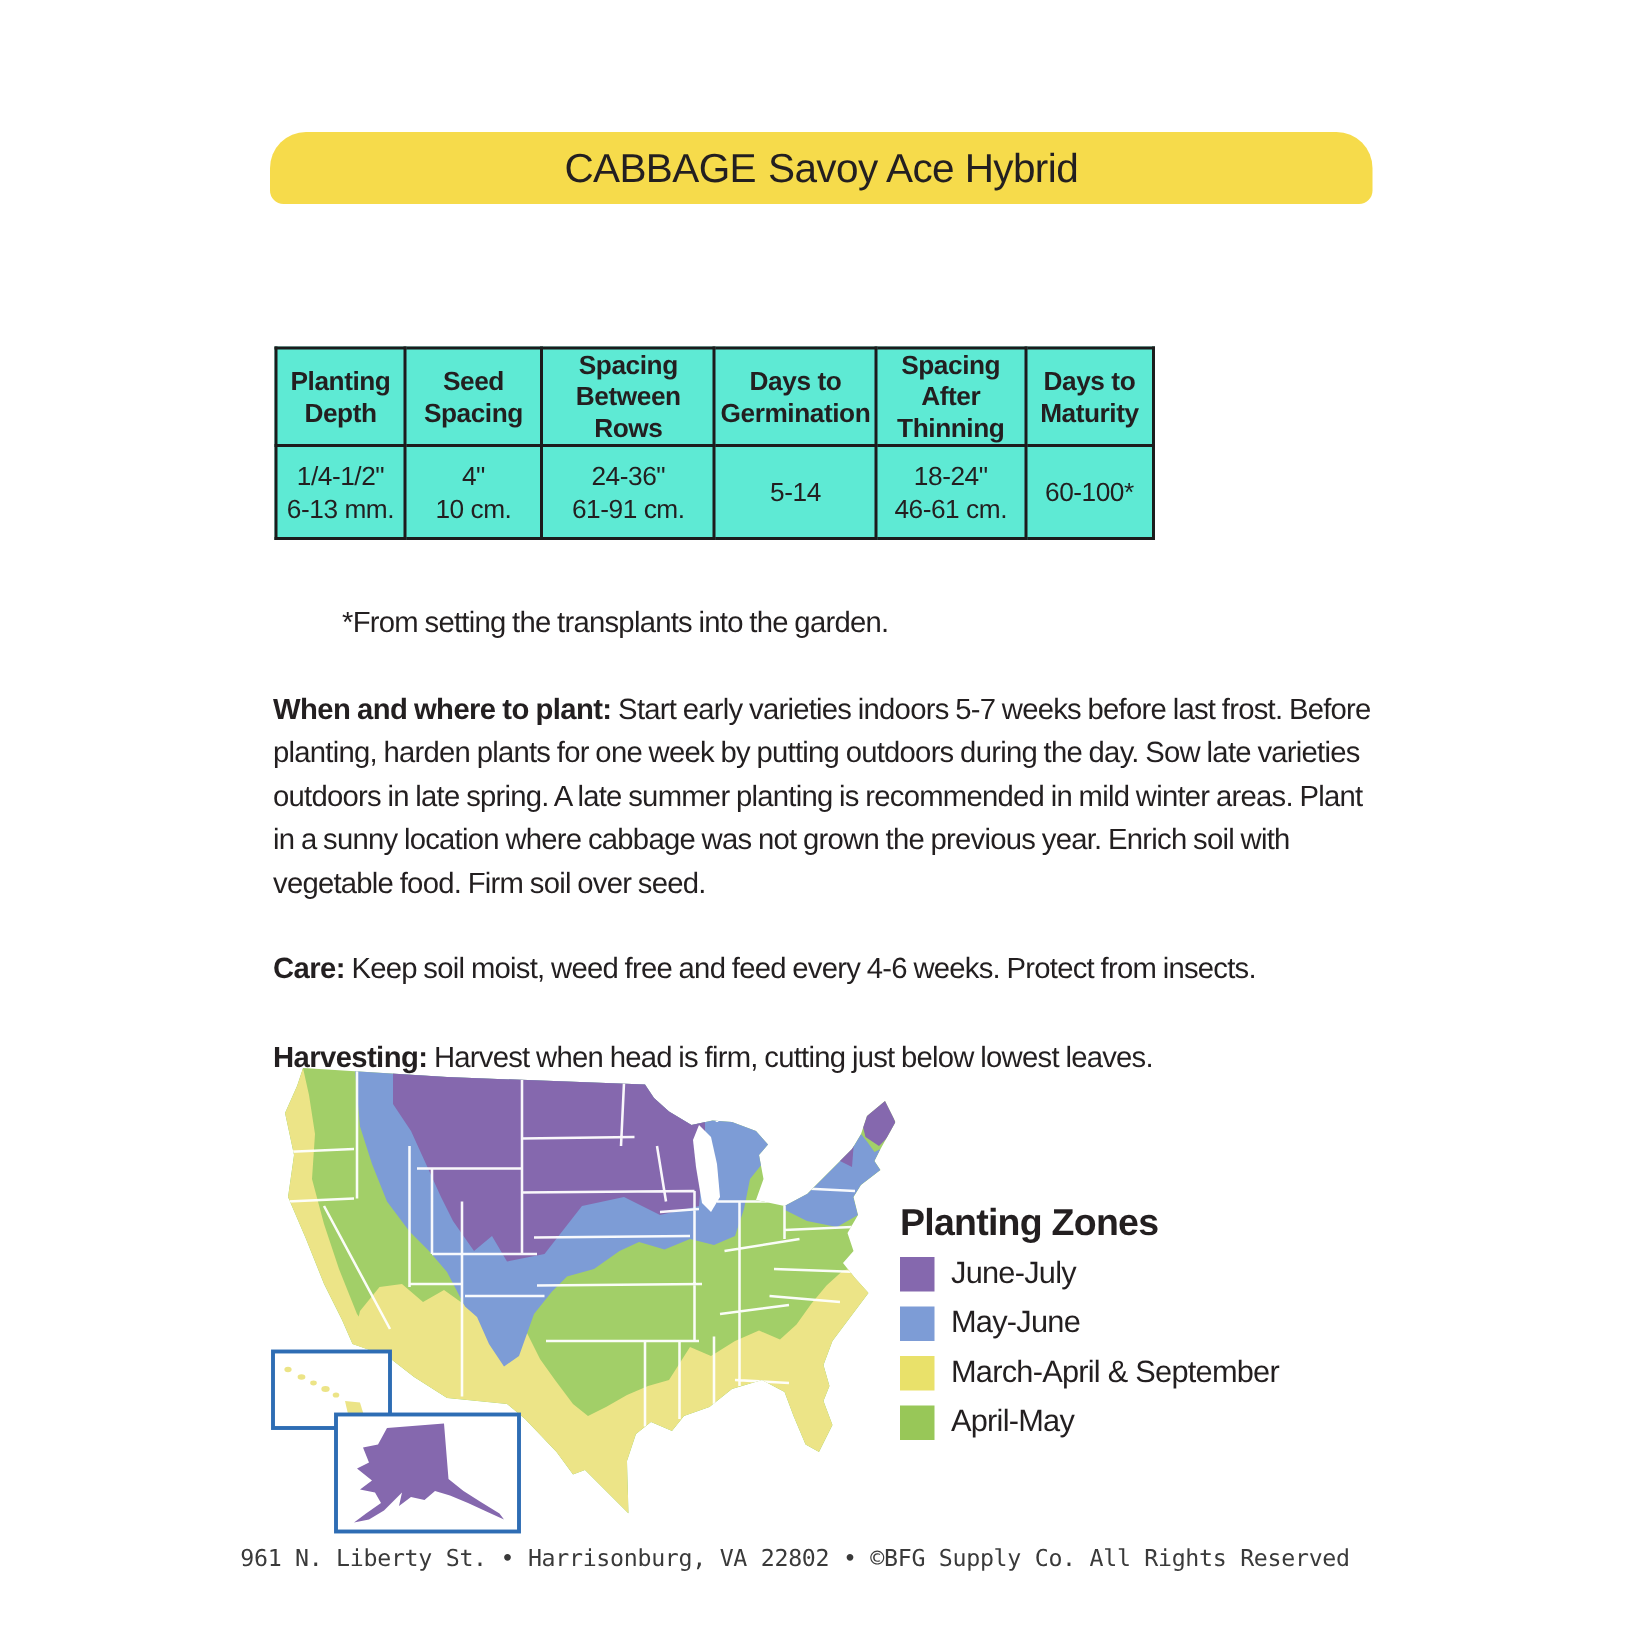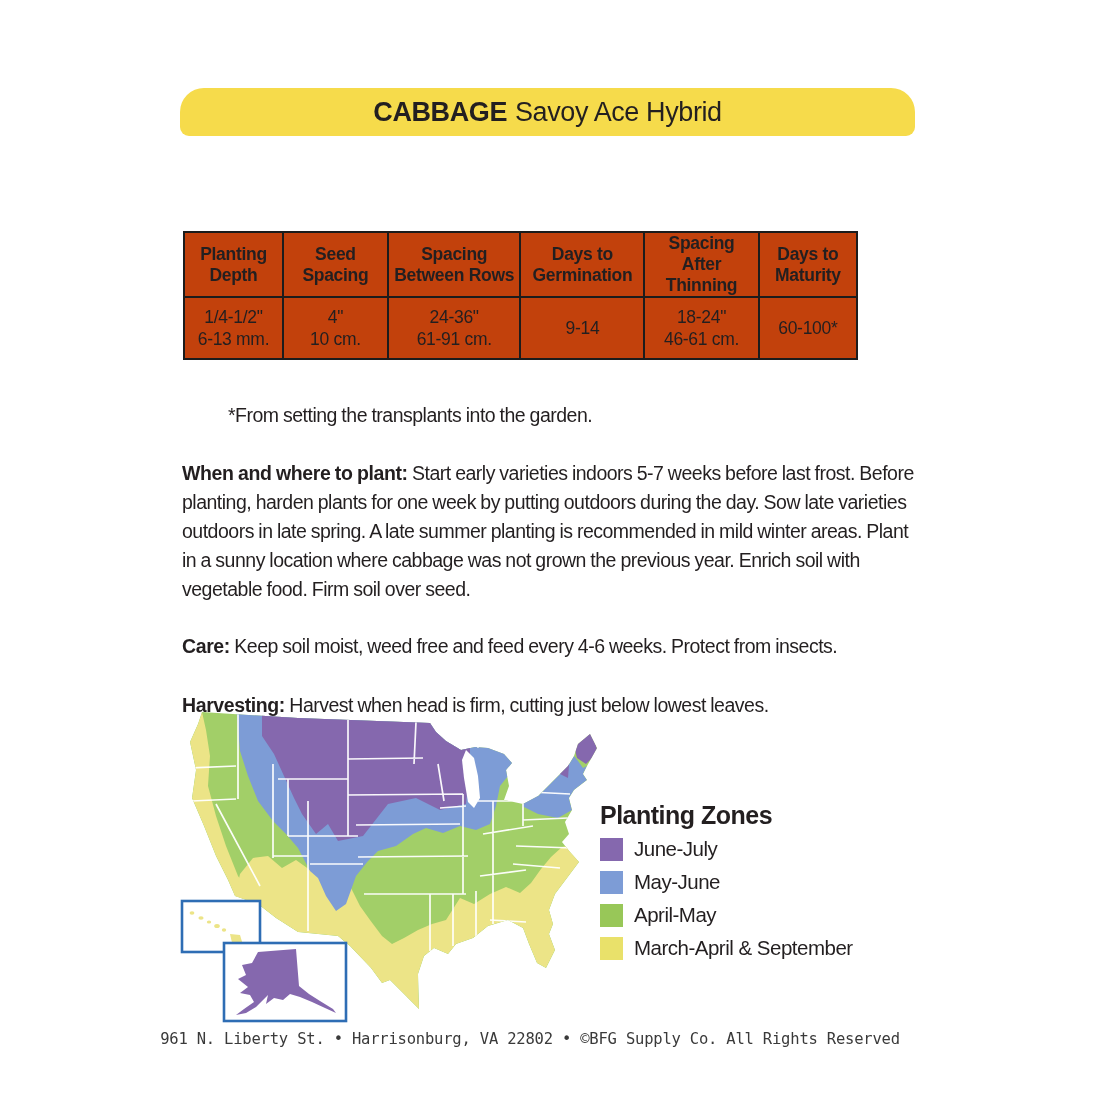--- a/index.html
+++ b/index.html
@@ -8,34 +8,34 @@
     font-family:"Liberation Sans", sans-serif;color:#231f20;
   }
   .abs{position:absolute;}
   
   .banner{
     left:180px;top:88px;width:735px;height:48px;
     background:#f6db4b;border-radius:24px 24px 9px 9px;
     display:flex;align-items:center;justify-content:center;
   }
   .banner .ttl{font-size:27px;letter-spacing:-0.4px;white-space:nowrap;}
-  .banner .ttl b{font-weight:700;margin-right:8px;}
+  .banner .ttl b{font-weight:400;margin-right:8px;}
   
   .bodytxt{font-size:19.5px;letter-spacing:-0.5px;word-spacing:-0.5px;line-height:29px;}
   .intro{left:182px;top:145px;width:740px;}
   .footnote{left:182px;top:381px;width:740px;margin-left:46px;}
   .sec{width:742px;}
   .sec b{letter-spacing:-0.4px;}
   .sec-when{left:182px;top:439px;}
   .sec-care{left:182px;top:612px;}
   .sec-harvest{left:182px;top:671px;}
   
   .gtable{
-    left:183px;top:231px;width:675px;border-collapse:collapse;
-    background:#c2410c;table-layout:fixed;
+    left:183px;top:231px;width:587px;border-collapse:collapse;
+    background:#5eead4;table-layout:fixed;
   }
   .gtable th,.gtable td{
     border:2.4px solid #1c1c1c;text-align:center;vertical-align:middle;
     white-space:pre-line;letter-spacing:-0.3px;padding:0 2px;
   }
   .gtable th{font-size:17.5px;font-weight:700;height:57px;line-height:21px;}
   .gtable td{font-size:17.5px;font-weight:400;height:60px;line-height:22px;}
   
   .map-area{left:178px;top:700px;width:744px;height:336px;}
   .map-svg{position:absolute;left:0;top:6px;}
@@ -85,21 +85,21 @@
       <th>Days to
 Maturity</th>
     </tr>
     <tr>
       <td>1/4-1/2"
 6-13 mm.</td>
       <td>4"
 10 cm.</td>
       <td>24-36"
 61-91 cm.</td>
-      <td>9-14</td>
+      <td>5-14</td>
       <td>18-24"
 46-61 cm.</td>
       <td>60-100*</td>
     </tr>
   </tbody>
     </table>
 
   <p class="abs bodytxt footnote">*From setting the transplants into the garden.</p>
 
   <p class="abs bodytxt sec sec-when"><b>When and where to plant:</b>
@@ -165,25 +165,25 @@
       <p class="legend-title">Planting Zones</p>
       <div class="legend-item">
         <span class="legend-swatch" style="background: rgb(133, 104, 174);"></span>
         <span class="legend-label">June-July</span>
       </div>
       <div class="legend-item">
         <span class="legend-swatch" style="background: rgb(125, 156, 214);"></span>
         <span class="legend-label">May-June</span>
       </div>
       <div class="legend-item">
+        <span class="legend-swatch" style="background: rgb(233, 225, 106);"></span>
+        <span class="legend-label">March-April &amp; September</span>
+      </div>
+      <div class="legend-item">
         <span class="legend-swatch" style="background: rgb(152, 199, 88);"></span>
         <span class="legend-label">April-May</span>
-      </div>
-      <div class="legend-item">
-        <span class="legend-swatch" style="background: rgb(233, 225, 106);"></span>
-        <span class="legend-label">March-April &amp; September</span>
       </div>
     </div>
   </div>
 
   <div class="abs footer">961 N. Liberty St. • Harrisonburg, VA 22802 • ©BFG Supply Co. All Rights Reserved</div>
 
 </div>
 
 </body></html>

